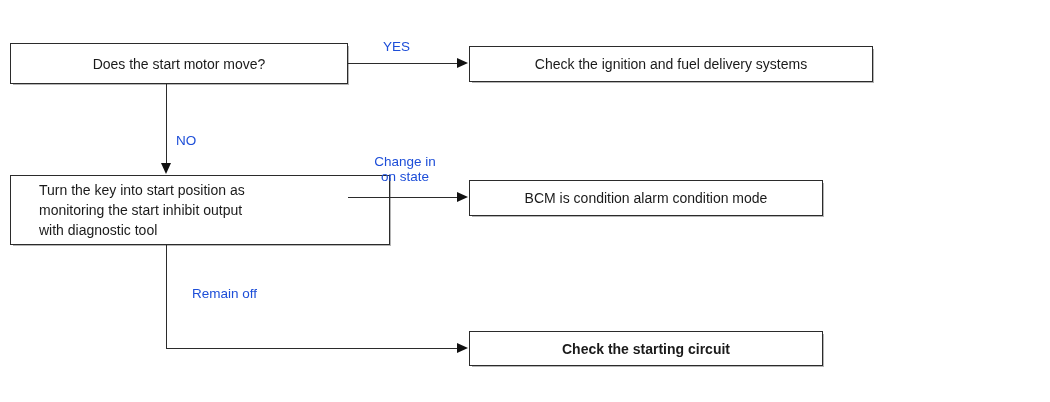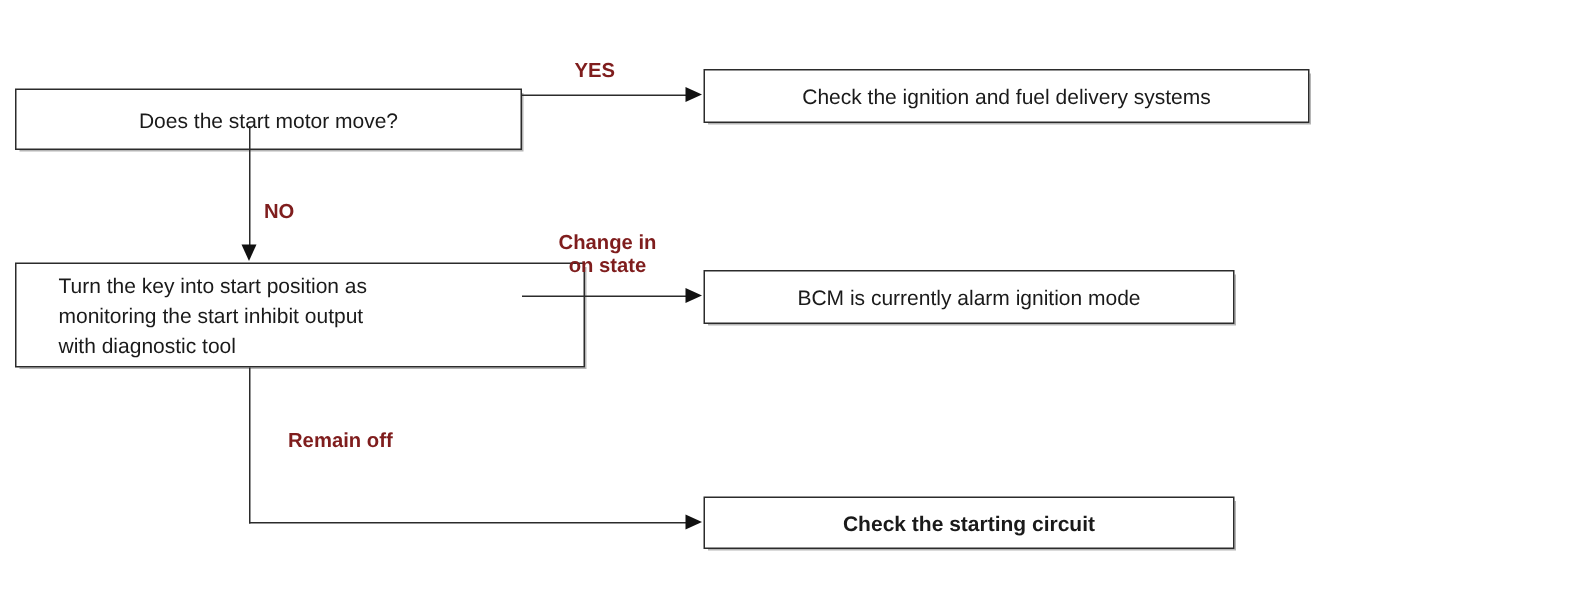--- a/index.html
+++ b/index.html
@@ -26,24 +26,24 @@
     color: #1a1a1a;
     font-size: 14px;
     line-height: 20px;
   }
   .node.center { justify-content: center; text-align: center; }
   .node.left   { justify-content: flex-start; text-align: left; }
   .node .txt { display: block; padding: 0 10px; white-space: pre-line; }
 
   .edge-label {
     position: absolute;
-    font-weight: bold;
+    font-weight: normal;
     font-size: 13.5px;
     line-height: 15px;
-    color: #7f1d1d;
+    color: #1d4ed8;
     white-space: pre-line;
   }
   .edge-label.center { text-align: center; }
 
   .hline {
     position: absolute;
     height: 0;
     border-top: 1.4px solid #2b2b2b;
   }
   .vline {
@@ -64,21 +64,21 @@
     border-left: 5.5px solid transparent;
     border-right: 5.5px solid transparent;
     border-top: 11px solid #111111;
   }
 </style>
 </head>
 <body>
 
 <div id="canvas">
 
-  <div class="node center" style="left:10px; top:43px; width:338px; height:41px;margin-top:16px;">
+  <div class="node center" style="left:10px; top:43px; width:338px; height:41px;">
     <span class="txt">Does the start motor move?</span>
   </div>
 
   <div class="hline" style="left:348px; top:63px; width:112px;"></div>
   <div class="arrow-right" style="left:457px; top:57.5px;"></div>
   <div class="edge-label" style="left:383px; top:39px;">YES</div>
 
   <div class="node center" style="left:469px; top:46px; width:404px; height:36px;">
     <span class="txt">Check the ignition and fuel delivery systems</span>
   </div>
@@ -92,21 +92,21 @@
 monitoring the start inhibit output
 with diagnostic tool</span>
   </div>
 
   <div class="hline" style="left:348px; top:197px; width:112px;"></div>
   <div class="arrow-right" style="left:457px; top:191.5px;"></div>
   <div class="edge-label center" style="left:355px; top:154px; width:100px;">Change in
 on state</div>
 
   <div class="node center" style="left:469px; top:180px; width:354px; height:36px;">
-    <span class="txt">BCM is currently alarm ignition mode</span>
+    <span class="txt">BCM is condition alarm condition mode</span>
   </div>
 
   <div class="vline" style="left:166px; top:245px; height:104px;"></div>
   <div class="hline" style="left:166px; top:348px; width:294px;"></div>
   <div class="arrow-right" style="left:457px; top:342.5px;"></div>
   <div class="edge-label" style="left:192px; top:286px;">Remain off</div>
 
   <div class="node center" style="left:469px; top:331px; width:354px; height:35px;font-weight:bold;">
     <span class="txt">Check the starting circuit</span>
   </div>

